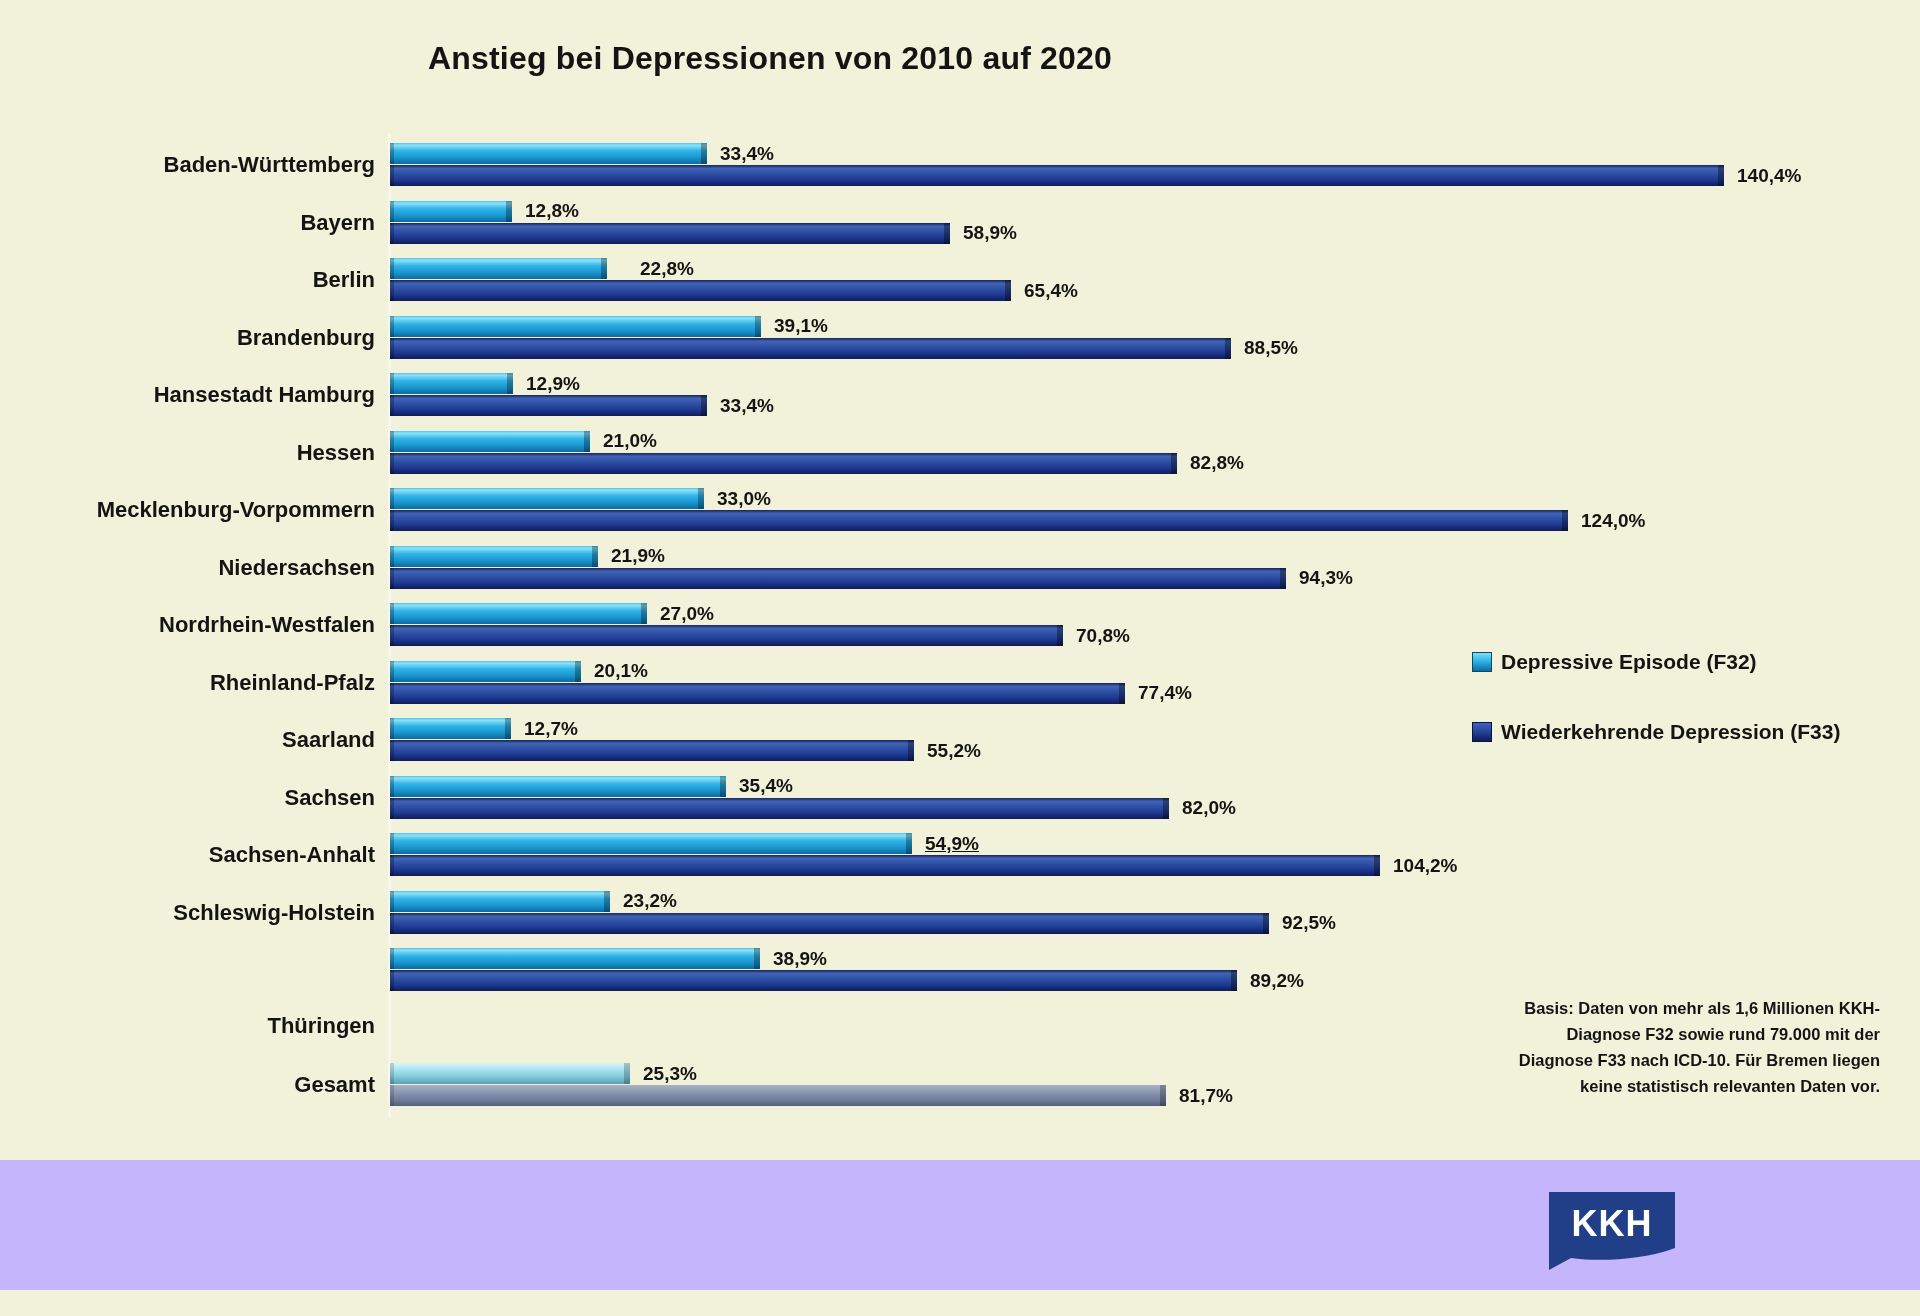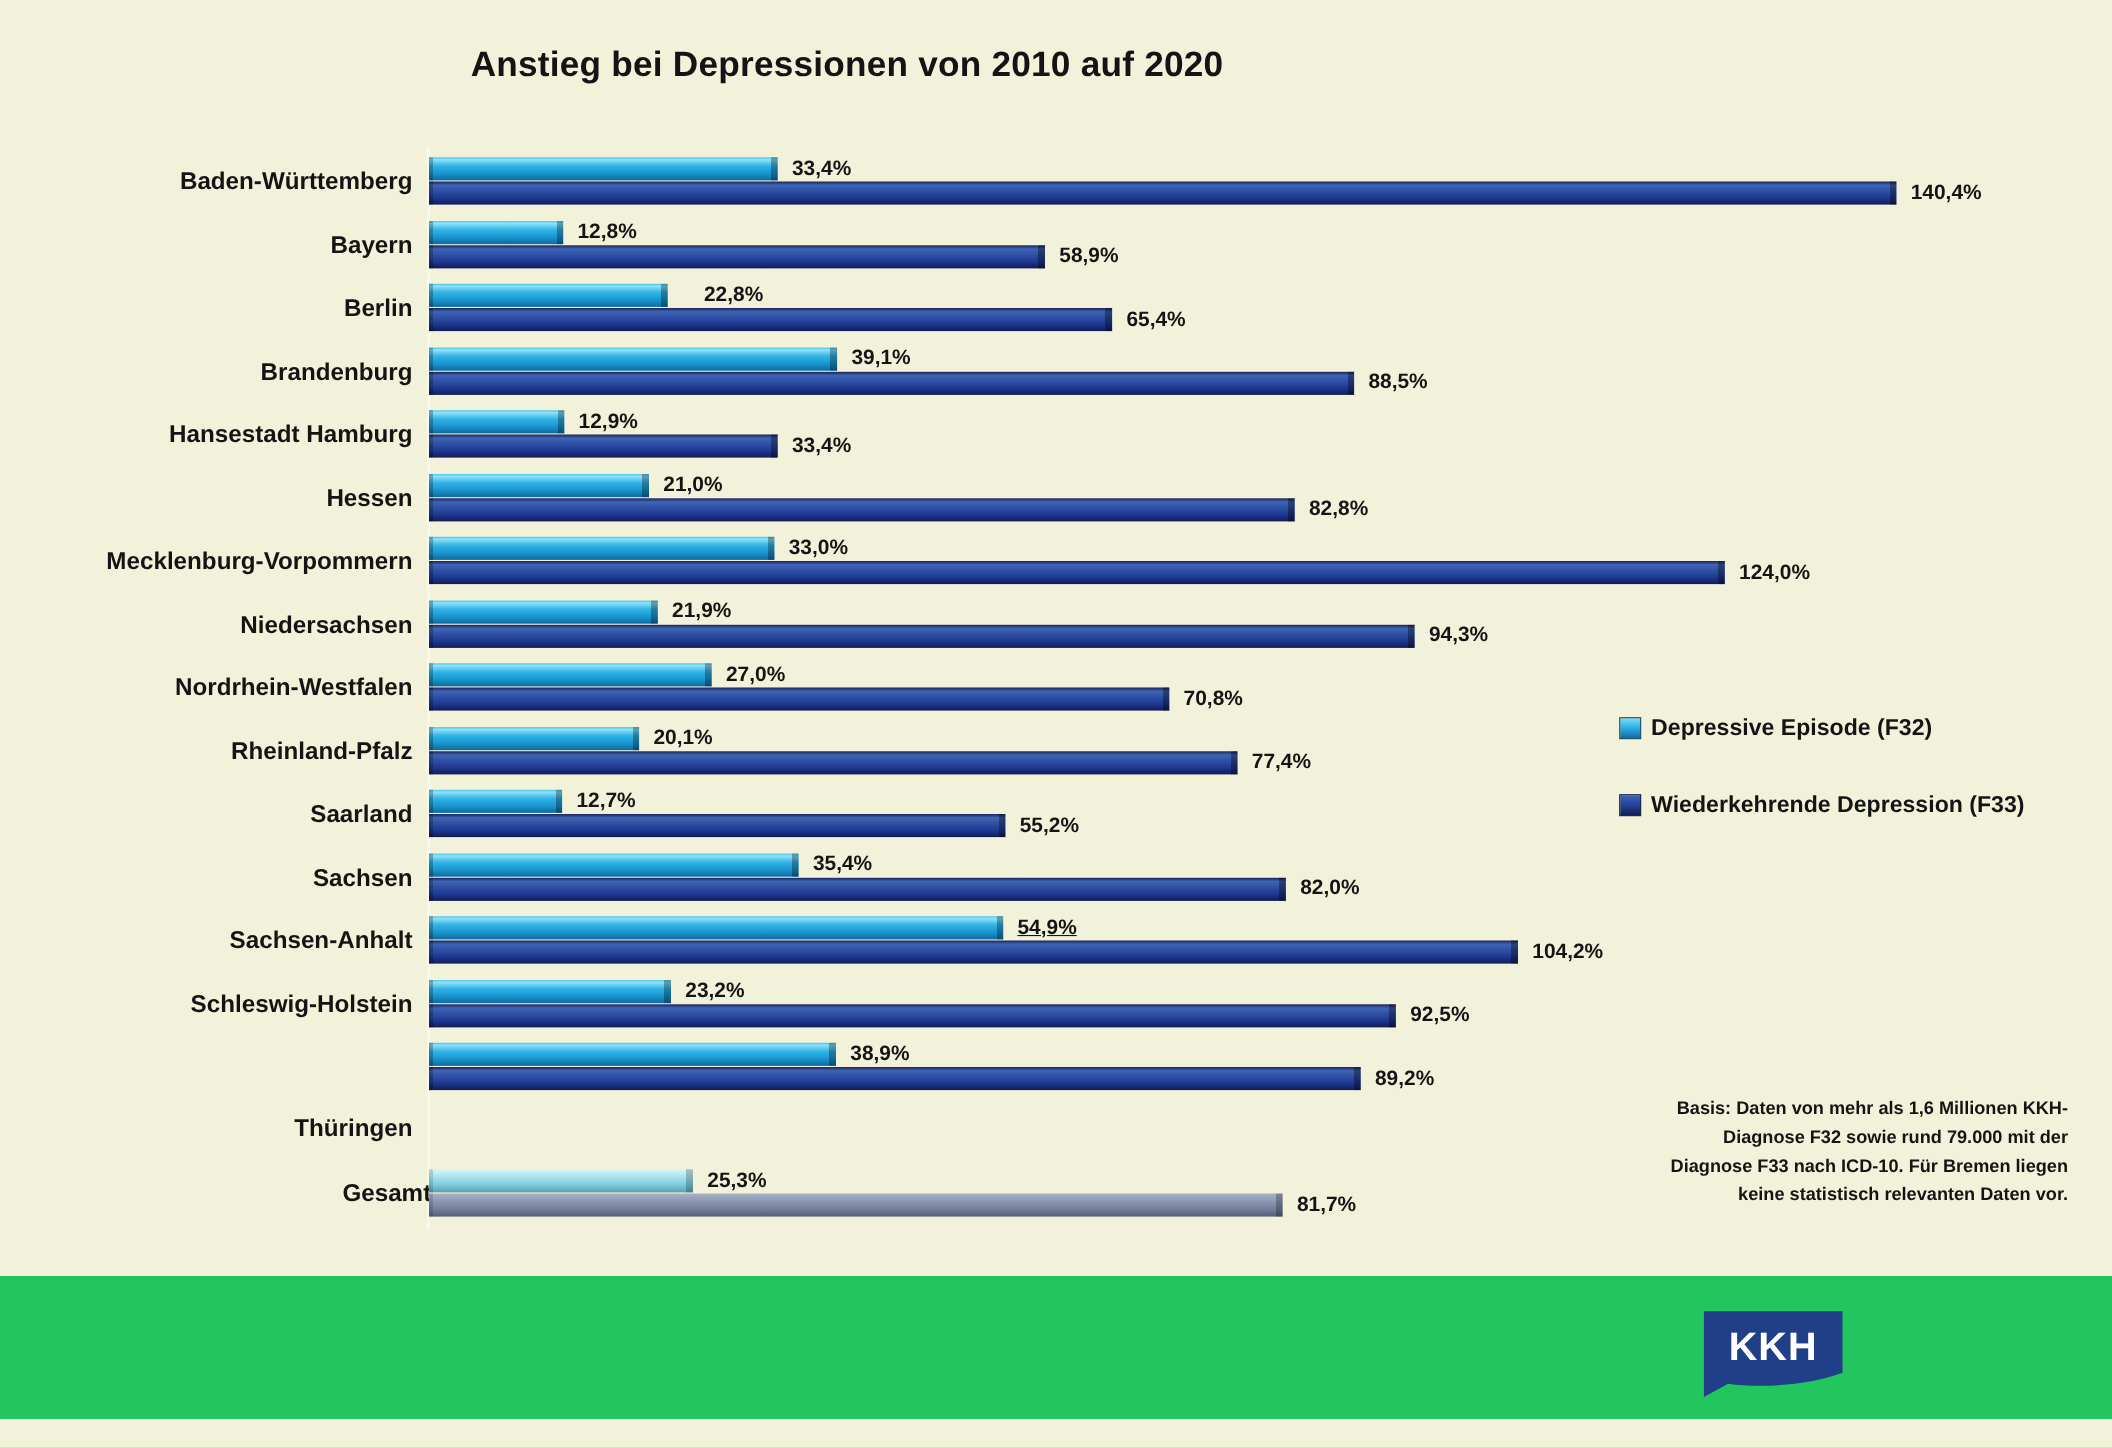--- a/index.html
+++ b/index.html
@@ -1,19 +1,19 @@
 <!DOCTYPE html>
 <html><head>
 <meta charset="utf-8">
 <style>
   html,body{margin:0;padding:0;background:#ffffff;}
   #stage{
     position:relative;
     width:1920px;height:1316px;
-    background:#22c55e;
+    background:#c4b5fd;
     font-family:"Liberation Sans","DejaVu Sans",sans-serif;
     overflow:hidden;
   }
   #chart-panel{
     position:absolute;left:0;top:0;width:1920px;height:1160px;
     background:#f2f2da;
   }
   #bottom-strip{
     position:absolute;left:0;top:1290px;width:1920px;height:26px;
     background:#f2f2da;
@@ -175,21 +175,21 @@
       <div class="cat-label" style="top: 890.5px;">Schleswig-Holstein</div>
       <div class="bar bar-f32" style="left: 390px; top: 890.5px; width: 220px;"></div>
       <div class="val-label" style="left: 623px; top: 890.5px;">23,2%</div>
       <div class="bar bar-f33" style="left: 390px; top: 912.5px; width: 879px;"></div>
       <div class="val-label" style="left: 1282px; top: 912.5px;">92,5%</div>
       <div class="cat-label" style="top: 1004px;">Thüringen</div>
       <div class="bar bar-f32" style="left: 390px; top: 948px; width: 370px;"></div>
       <div class="val-label" style="left: 773px; top: 948px;">38,9%</div>
       <div class="bar bar-f33" style="left: 390px; top: 970px; width: 847px;"></div>
       <div class="val-label" style="left: 1250px; top: 970px;">89,2%</div>
-      <div class="cat-label" style="top: 1063px; padding-left: 17px;">Gesamt</div>
+      <div class="cat-label" style="top: 1063px;">Gesamt</div>
       <div class="bar bar-f32-total" style="left: 390px; top: 1063px; width: 240px;"></div>
       <div class="val-label" style="left: 643px; top: 1063px;">25,3%</div>
       <div class="bar bar-f33-total" style="left: 390px; top: 1085px; width: 776px;"></div>
       <div class="val-label" style="left: 1179px; top: 1085px;">81,7%</div>
     </div>
 
   <div id="legend">
     <div class="legend-item">
       <span class="legend-marker marker-f32"></span>
       <span class="legend-text">Depressive Episode (F32)</span>

